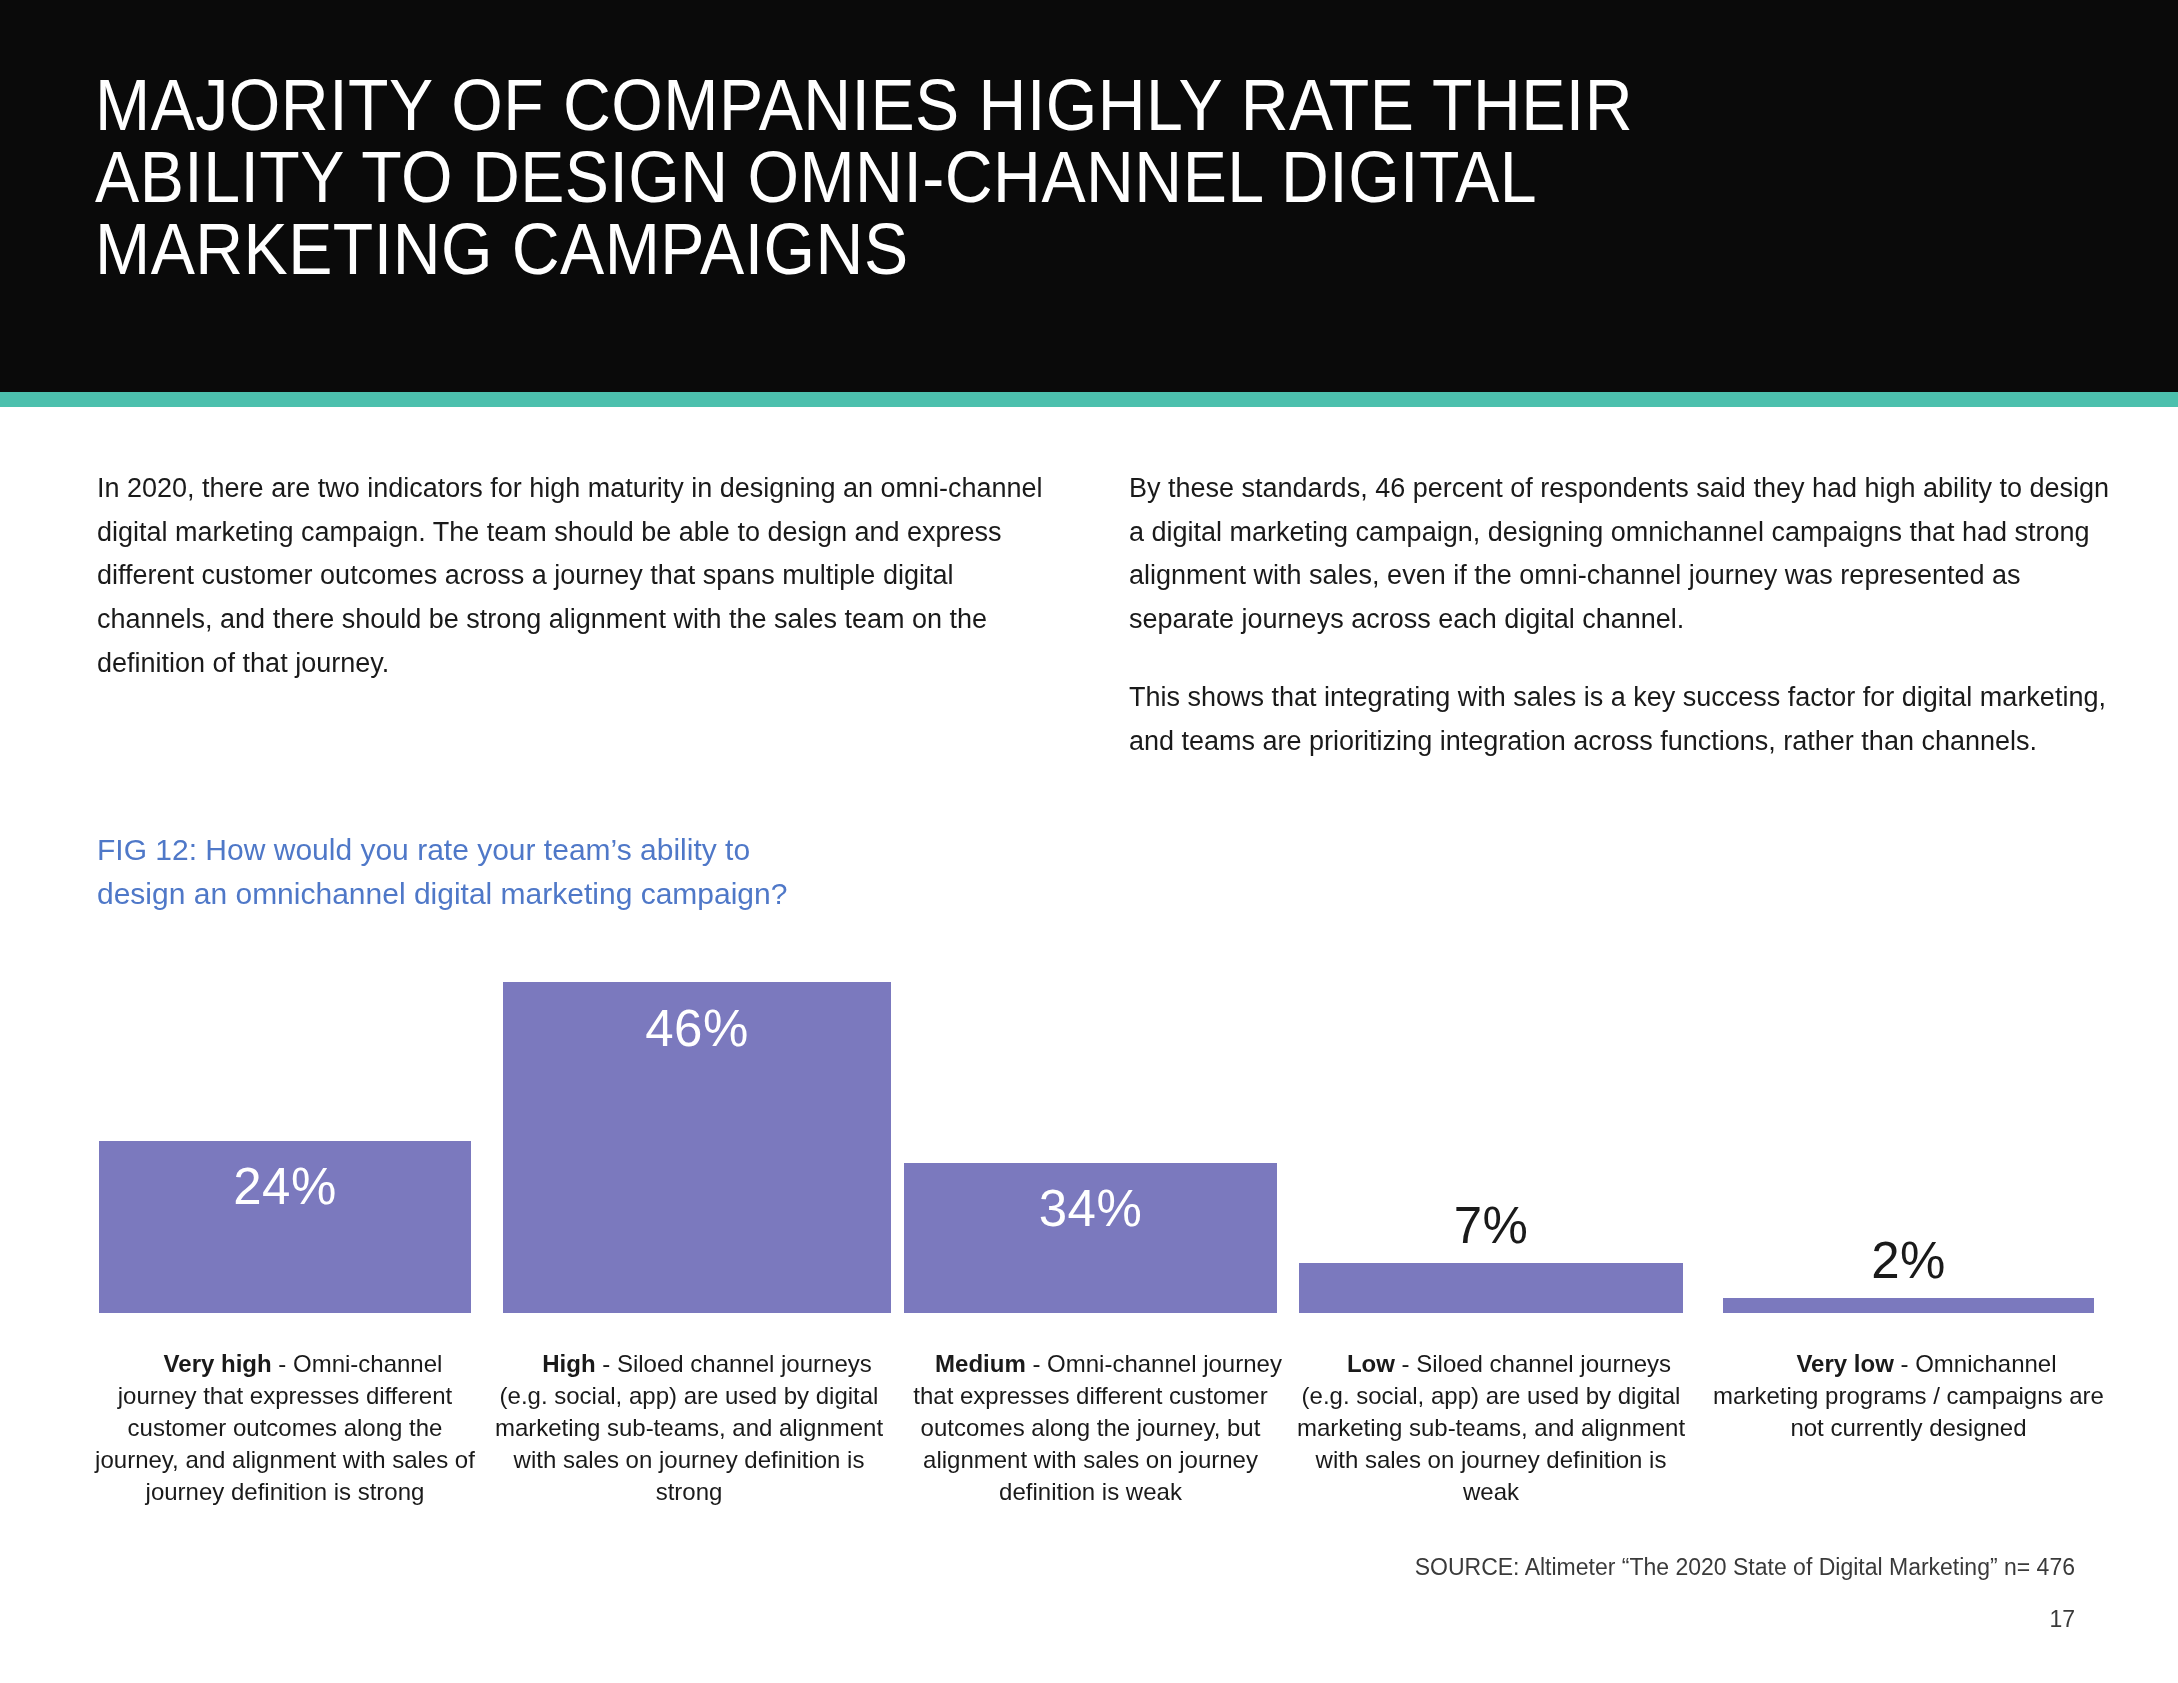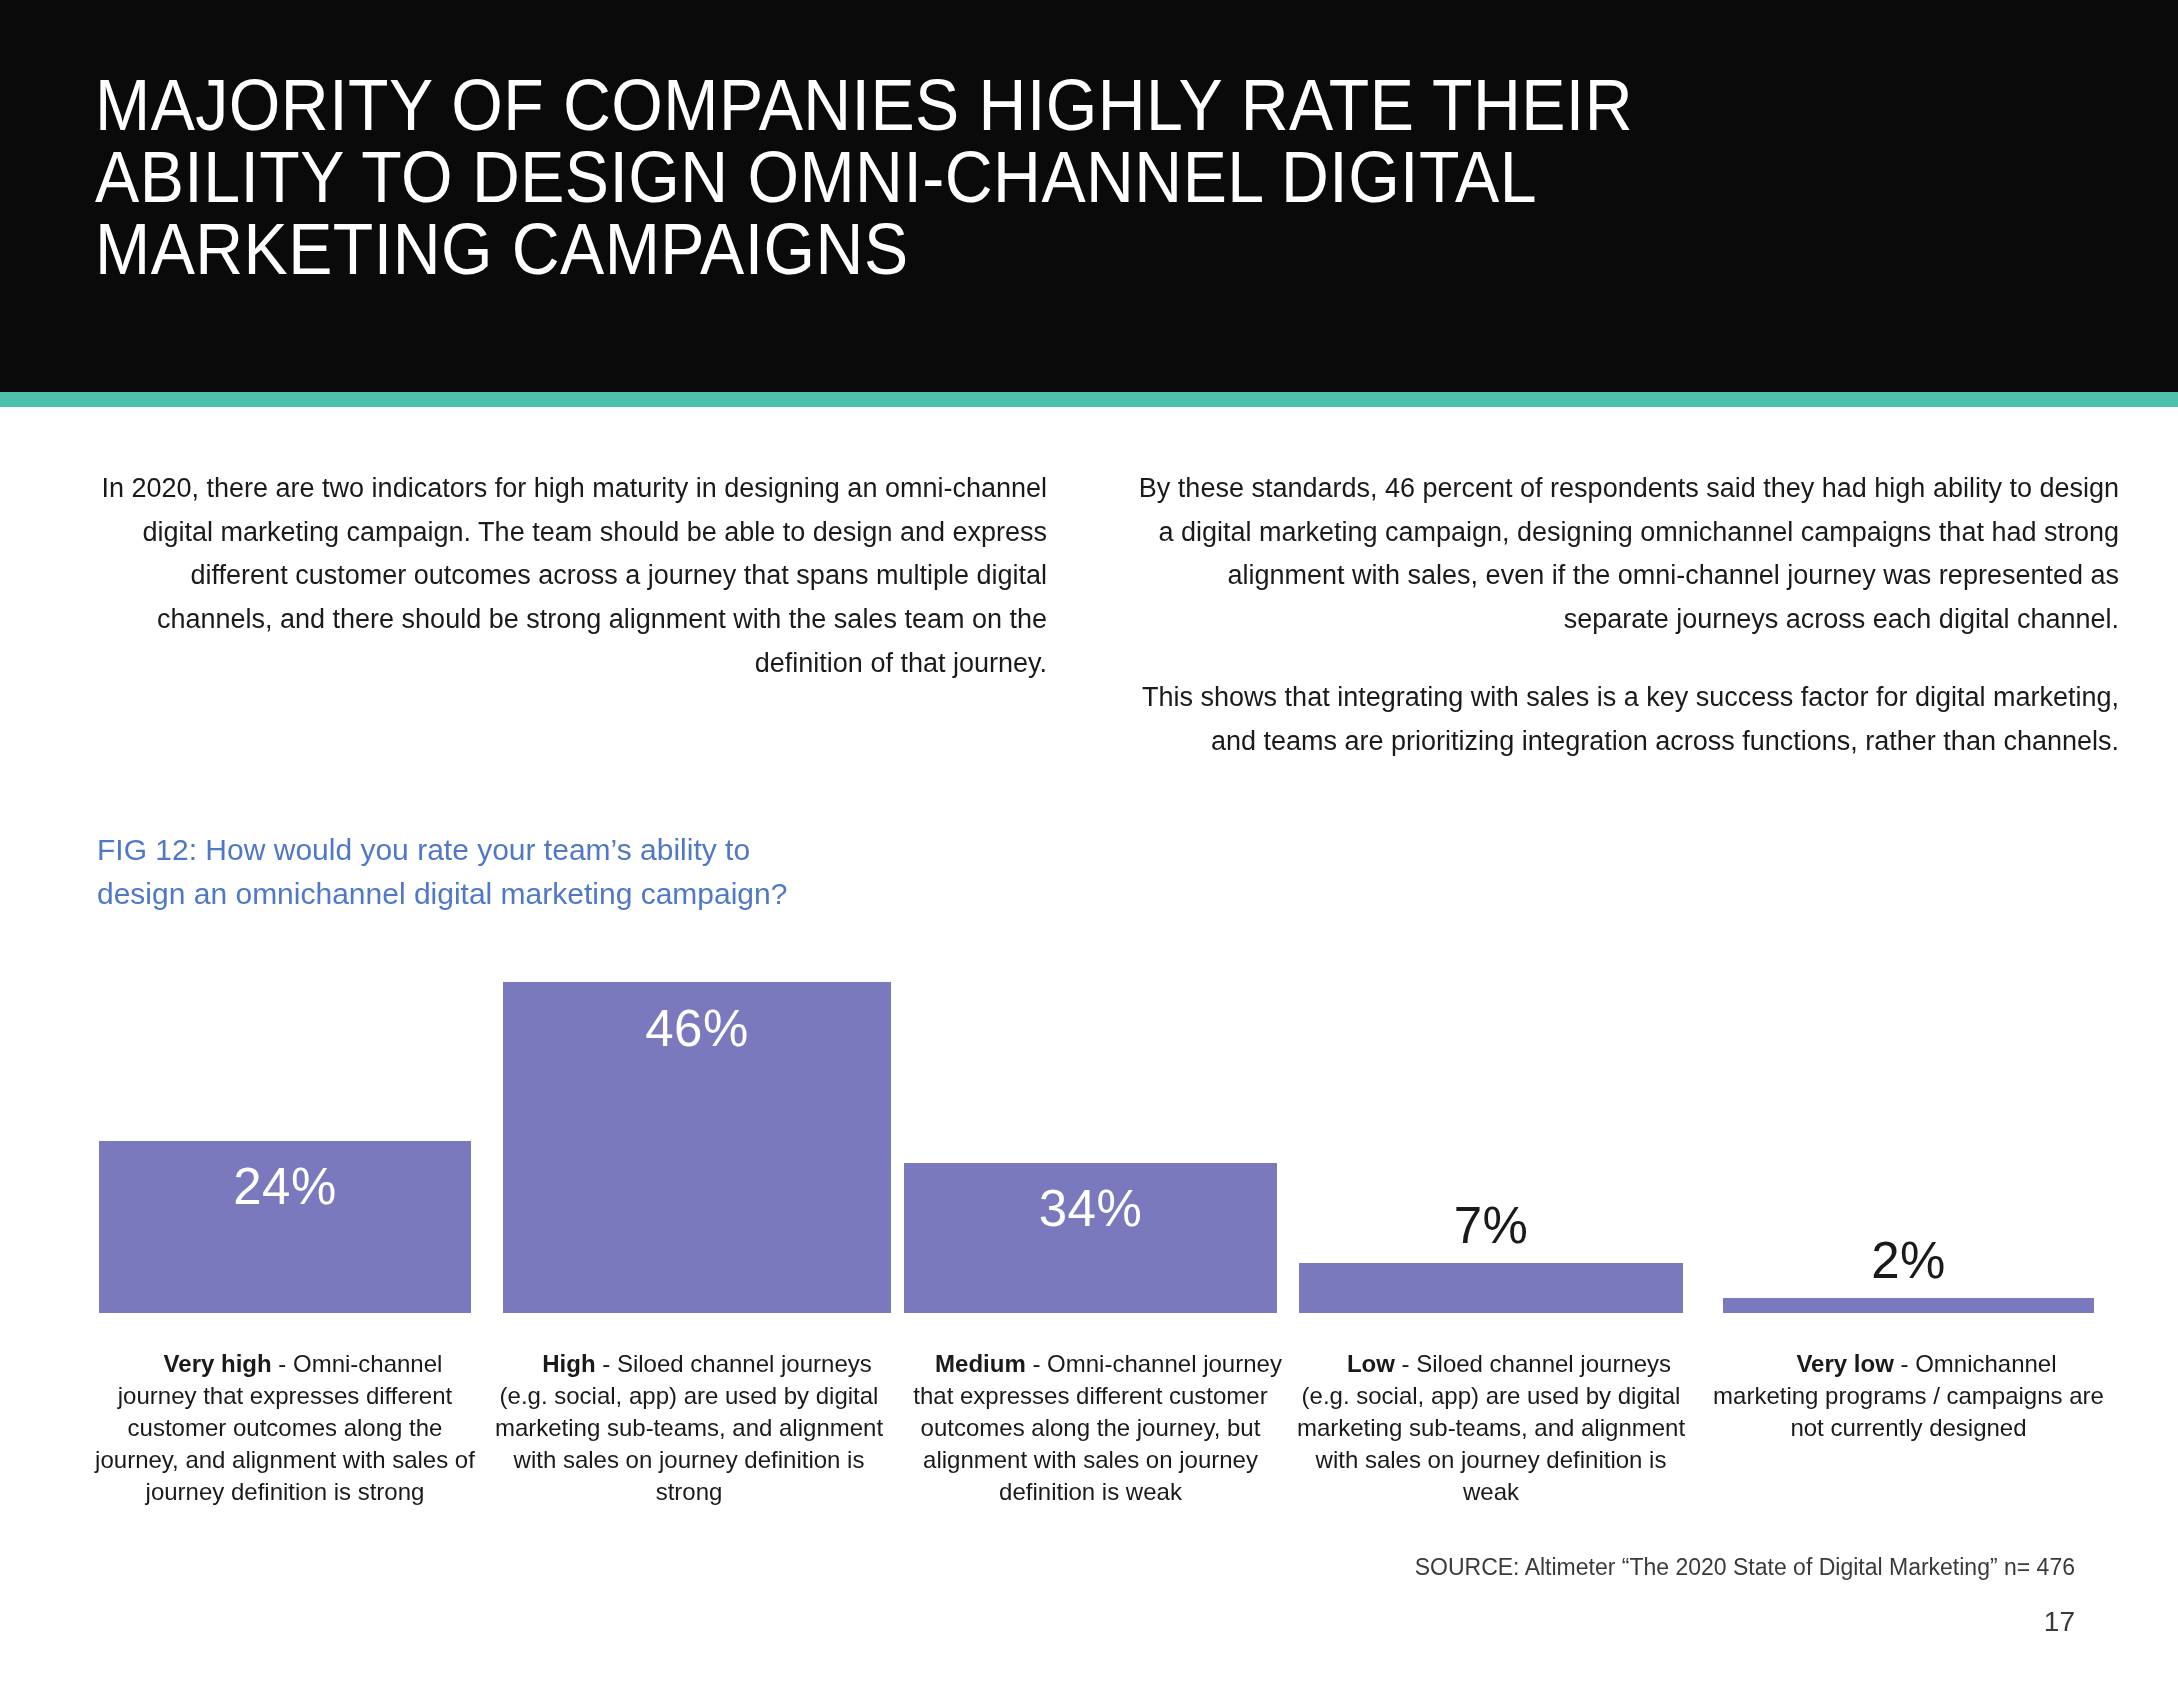--- a/index.html
+++ b/index.html
@@ -48,21 +48,20 @@
     height: 15px;
     background: #4cc0ad;
   }
 
   
   .col {
     position: absolute;
     font-size: 27px;
     line-height: 1.62;
     color: #1a1a1a;
-    text-align: right;
   }
   .col-left {
     left: 97px;
     top: 467px;
     width: 950px;
   }
   .col-right {
     left: 1129px;
     top: 467px;
     width: 990px;
@@ -141,21 +140,21 @@
     top: 1554px;
     font-size: 23px;
     color: #3a3a3a;
     text-align: right;
     white-space: nowrap;
   }
   .page-num {
     position: absolute;
     right: 103px;
     top: 1606px;
-    font-size: 28px;
+    font-size: 23px;
     color: #3a3a3a;
     text-align: right;
   }
 </style>
 </head>
 <body>
 
 <div class="header-band"></div>
 <div class="header-title">MAJORITY OF COMPANIES HIGHLY RATE THEIR
 ABILITY TO DESIGN OMNI-CHANNEL DIGITAL

